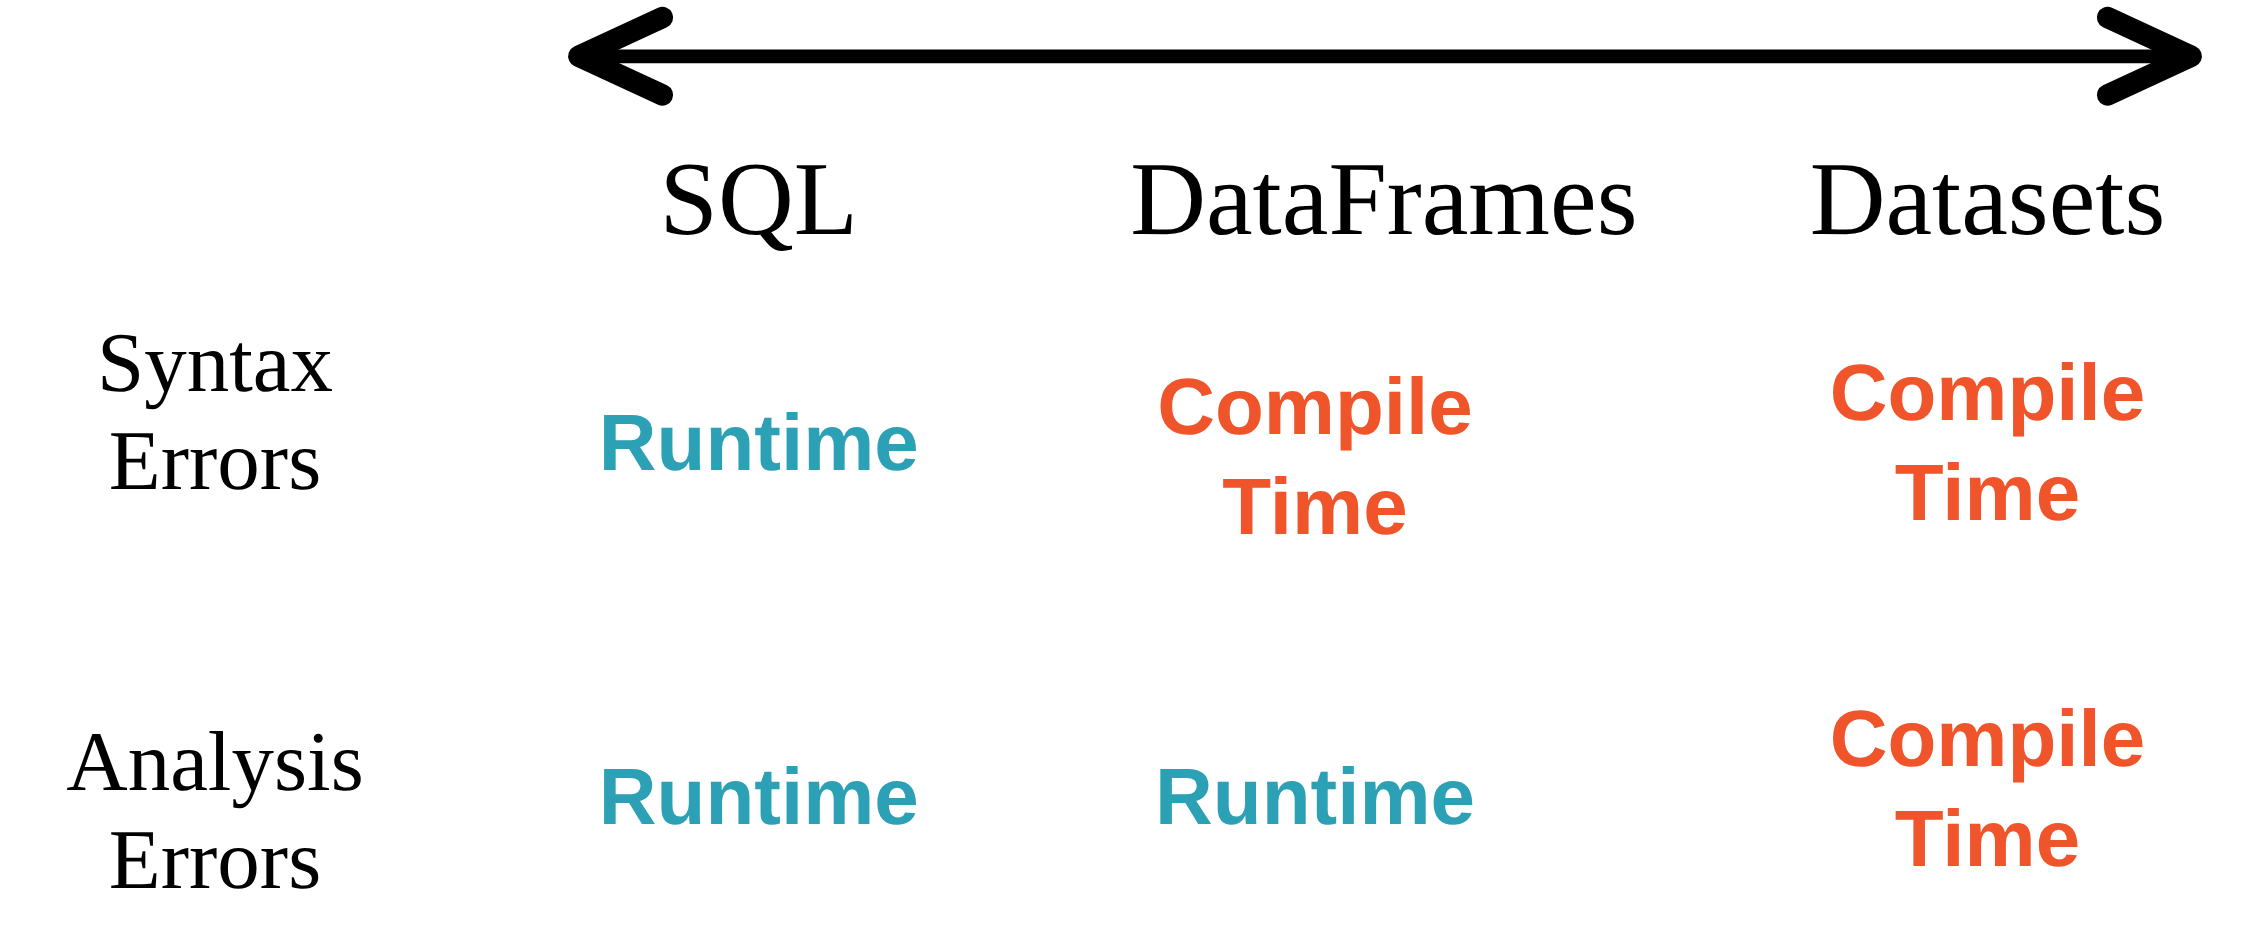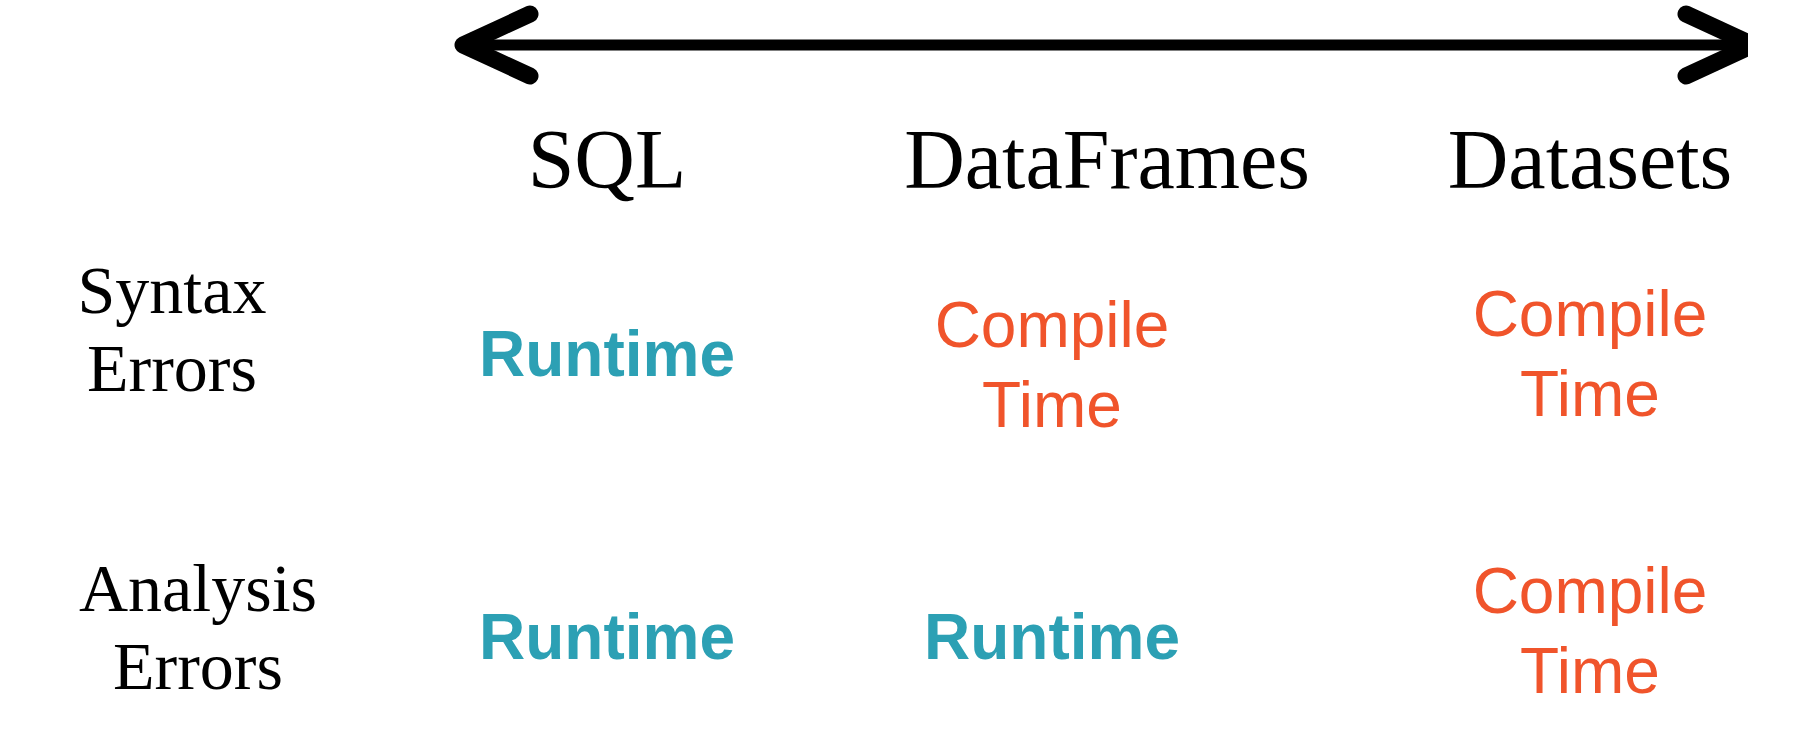--- a/index.html
+++ b/index.html
@@ -7,20 +7,21 @@
     padding: 0;
     background: #ffffff;
   }
   .canvas {
     position: relative;
     width: 1748px;
     height: 756px;
     background: #ffffff;
     overflow: hidden;
     font-family: "Liberation Serif", serif;
+    padding-left: 20px;
   }
 
   
   .arrow-svg {
     position: absolute;
     top: 0;
     left: 0;
   }
 
   
@@ -41,34 +42,34 @@
   .row-label {
     position: absolute;
     left: 0;
     width: 344px;
     font-size: 68px;
     line-height: 1.14;
     color: #000000;
     text-align: center;
   }
   .row-label-1 { top: 252px; }
-  .row-label-2 { top: 550px; margin-left: 26px; }
+  .row-label-2 { top: 571px; }
 
   
   .cell {
     position: absolute;
     font-family: "Liberation Sans", sans-serif;
     font-weight: 300;
     font-size: 64px;
     line-height: 1.25;
     text-align: center;
     white-space: nowrap;
   }
   .cell.runtime      { color: var(--runtime-color, #2CA0B4); font-weight: bold; }
-  .cell.compile-time { color: var(--compile-color, #F0542B); }
+  .cell.compile-time { color: var(--compile-color, #F0542B); font-weight: bold; }
 
   
   .cell-r1-sql { left: 420px;  width: 374px; top: 314px; }
   .cell-r1-df  { left: 794px;  width: 516px; top: 285px; }
   .cell-r1-ds  { left: 1332px; width: 516px; top: 274px; }
   .cell-r2-sql { left: 420px;  width: 374px; top: 597px; }
   .cell-r2-df  { left: 794px;  width: 516px; top: 597px; }
   .cell-r2-ds  { left: 1332px; width: 516px; top: 551px; }
 </style>
 </head>

